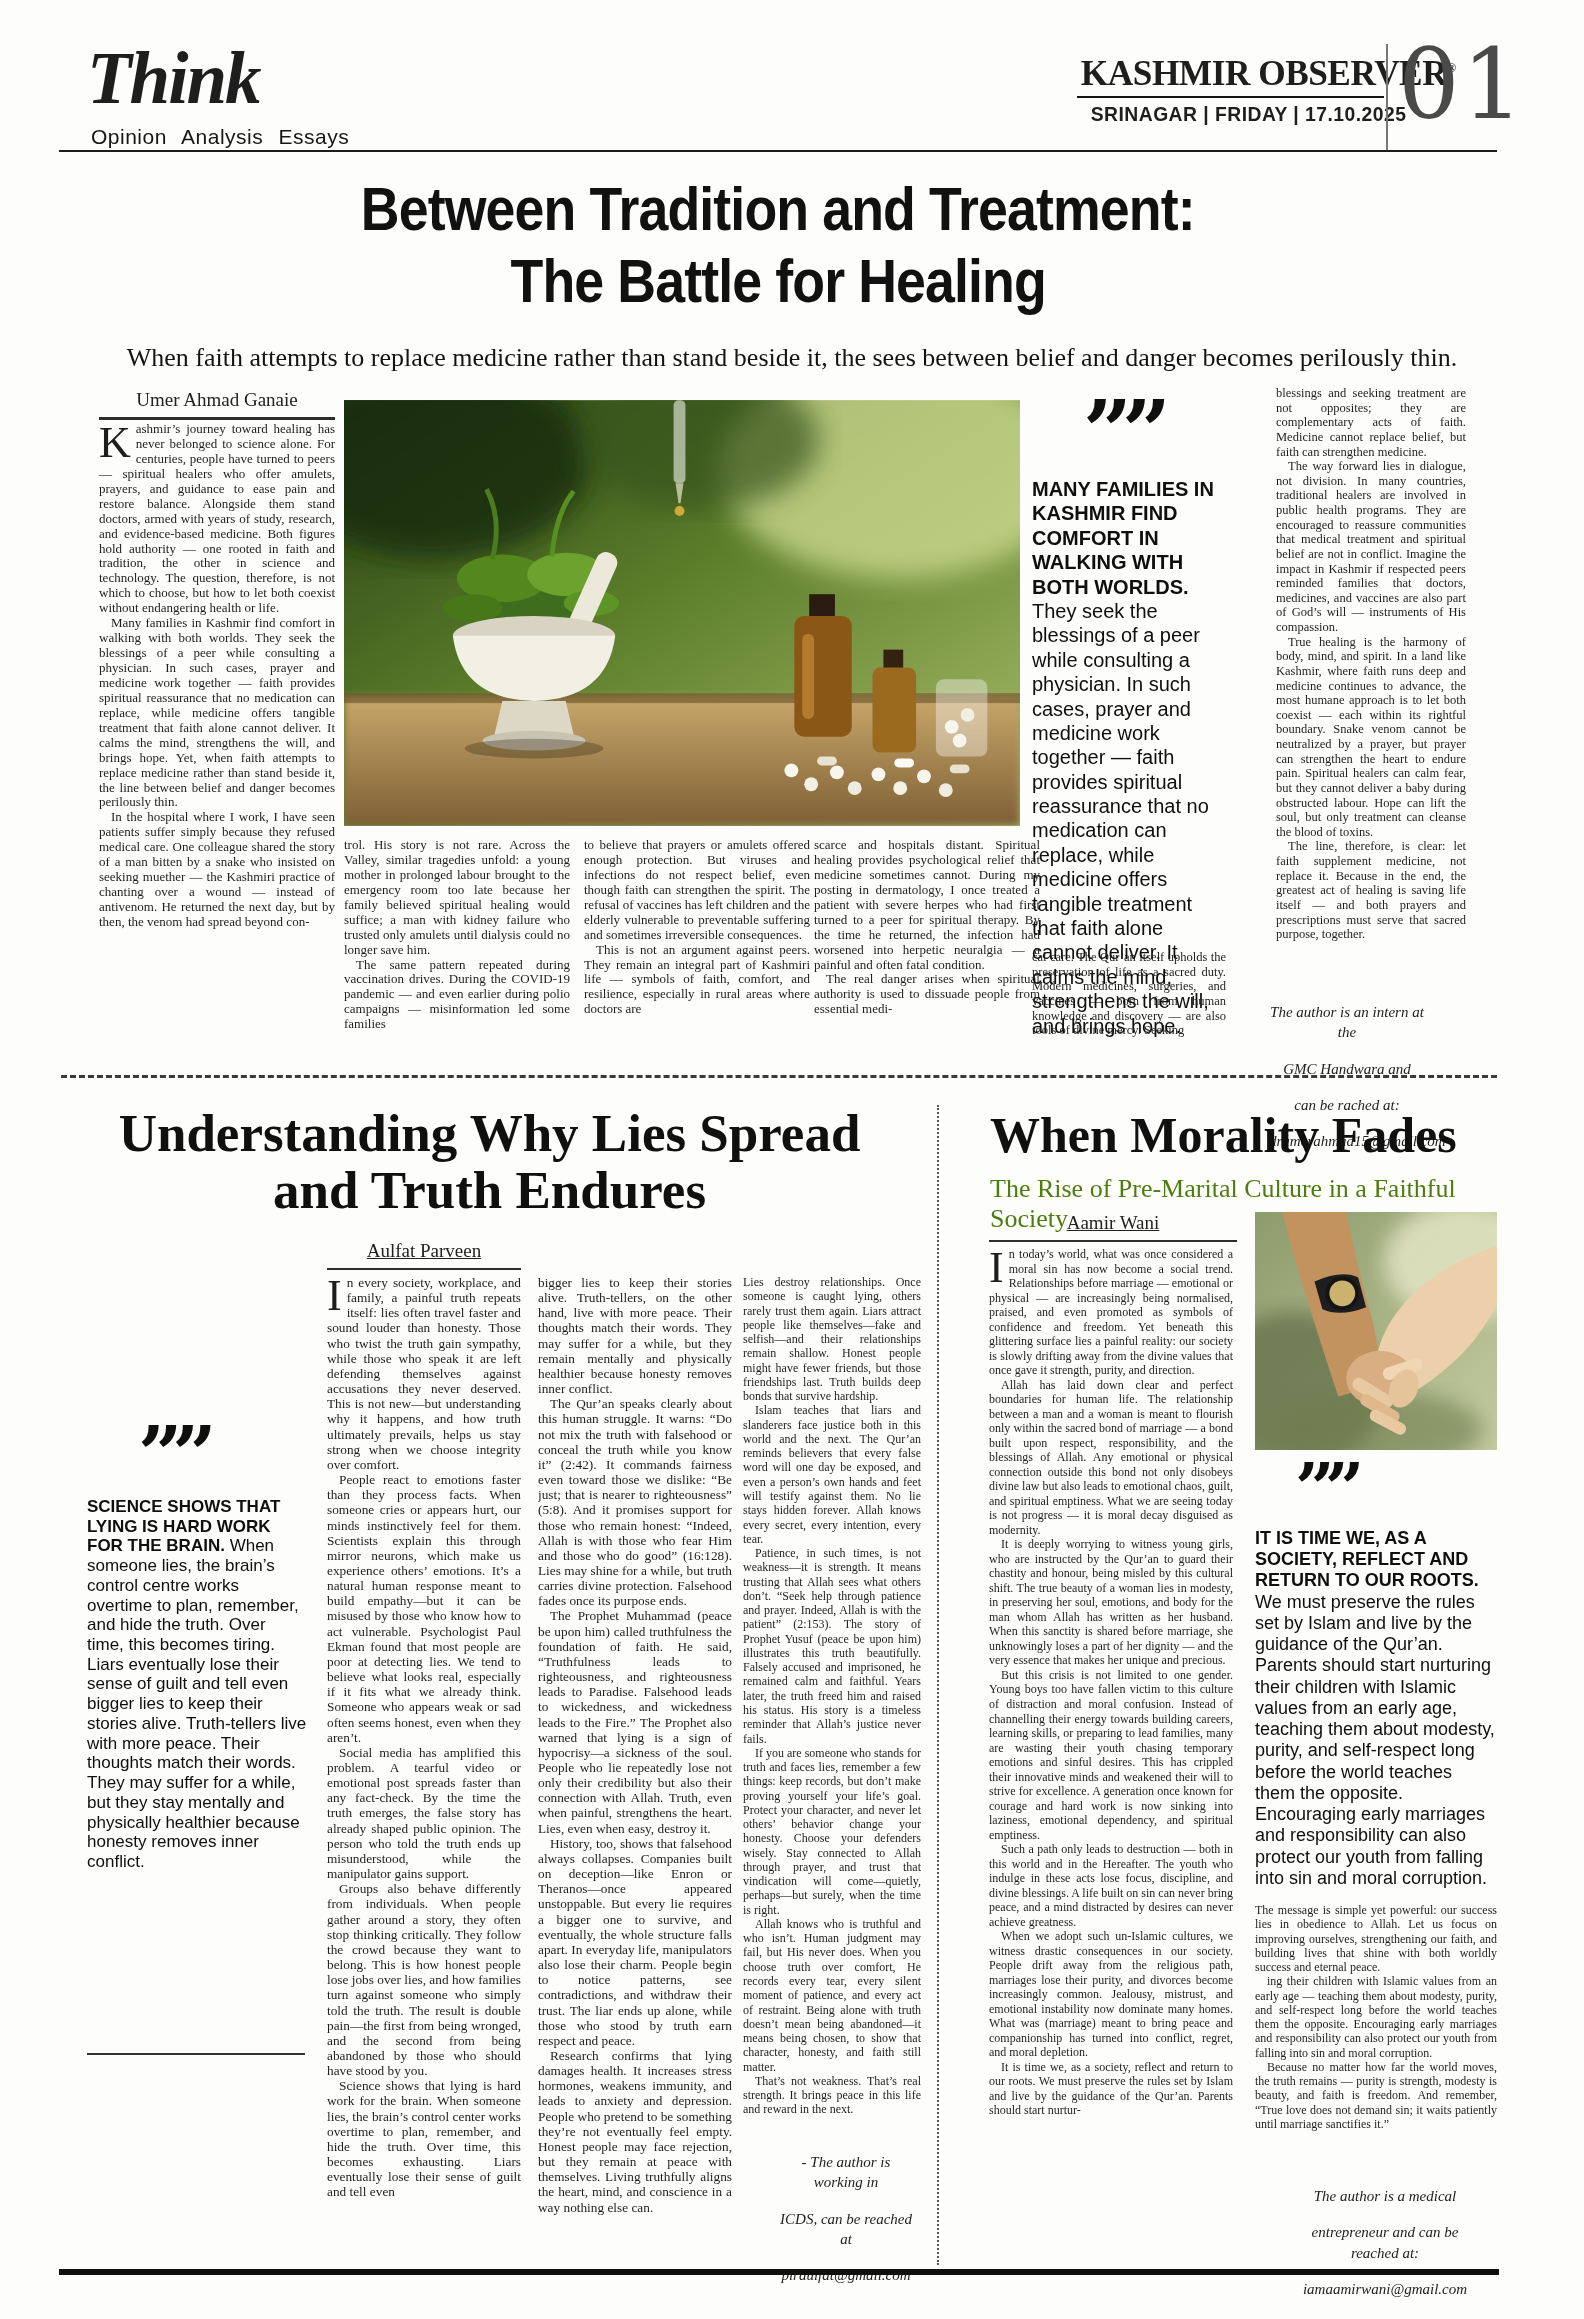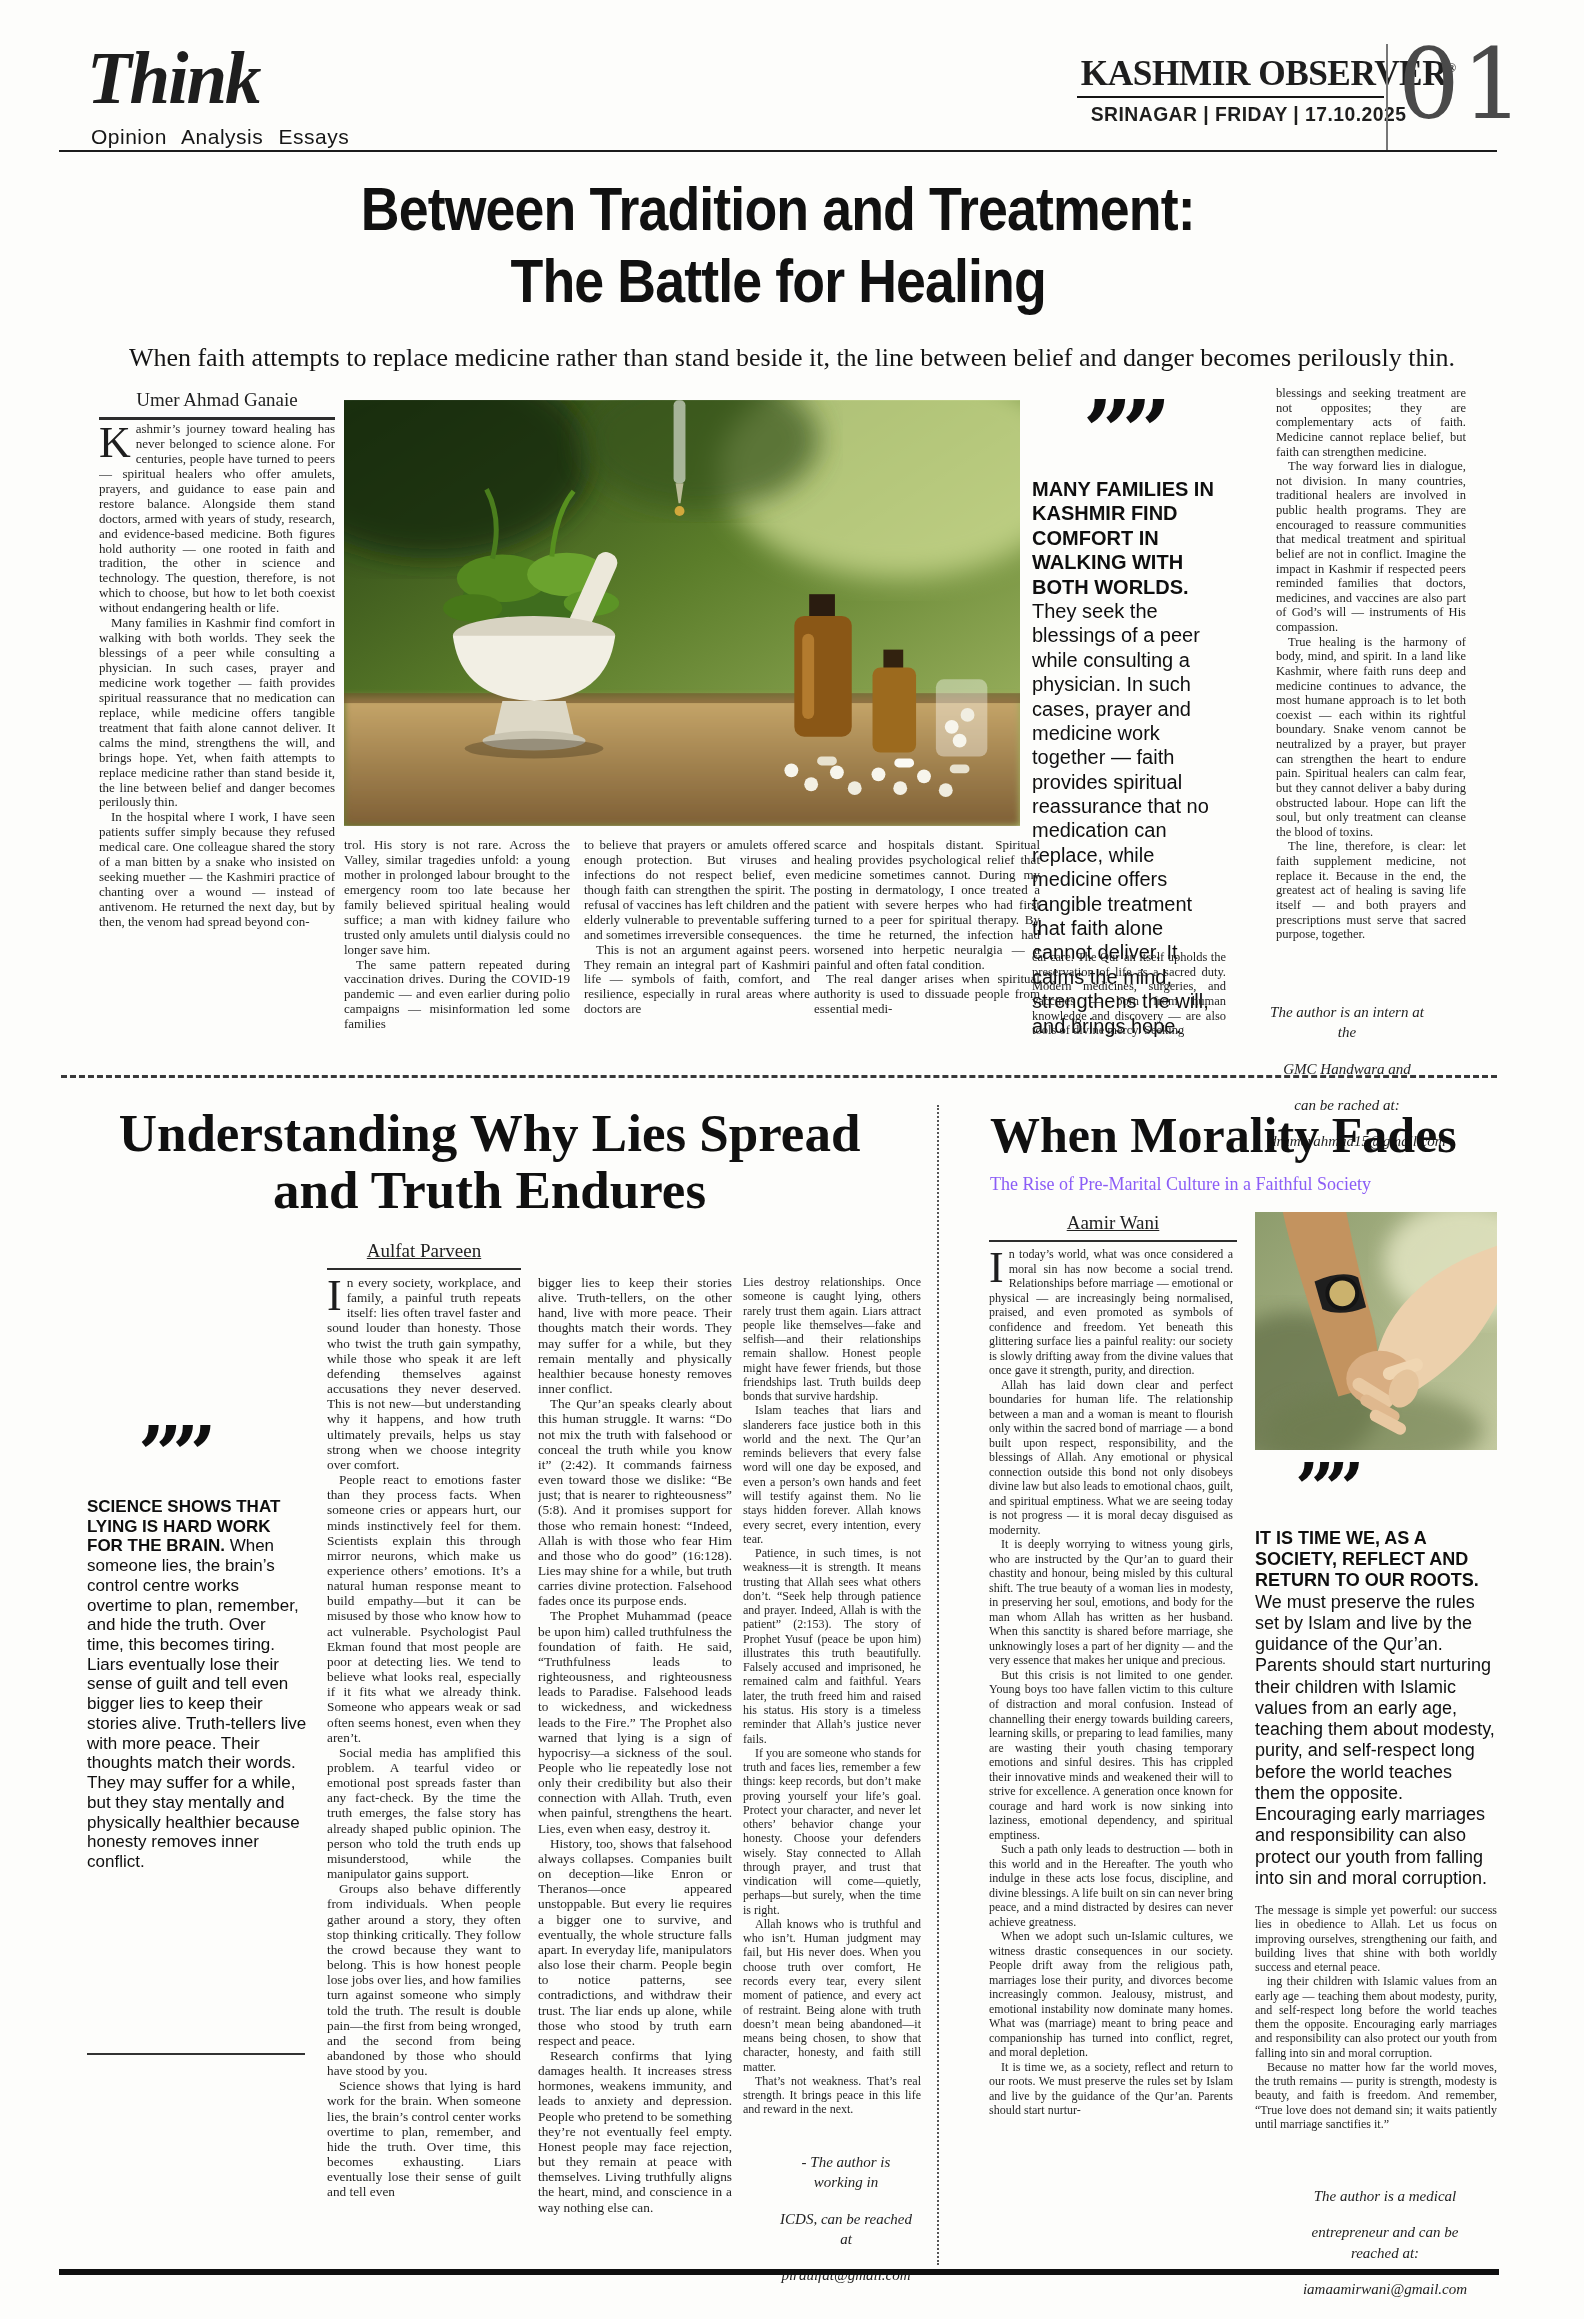--- a/index.html
+++ b/index.html
@@ -45,21 +45,21 @@
   .pq-lead{font-weight:800;}
 
   .author p{margin:16px;font-style:italic;font-size:15px;line-height:1.35;color:#222;text-indent:0;text-align:center;}
 
   .divider-dashed{border-top:3px dashed #3a3a3a;height:0;}
   .vdot{border-left:2px dotted #555;width:0;}
   .bottom-rule{background:#101010;}
 
   .hl2{width:857px;text-align:center;font-weight:700;font-size:53px;line-height:1.08;color:#101010;}
   .hl3{font-weight:700;font-size:50px;line-height:1.05;color:#101010;}
-  .subhead3{font-size:18px;color:#8b5cf6;}
+  .subhead3{font-size:26px;color:#4d7c0f;}
   .pq-endrule{border-top:2px solid #333;height:0;}
 </style>
 </head>
 <body>
 
 <div class="page">
 
   <div class="abs brand serif" style="left:87px;top:42px;">Think</div>
   <div class="abs tagline sans" style="left:91px;top:125px;">Opinion  Analysis  Essays</div>
 
@@ -72,21 +72,21 @@
   </div>
 
   <div class="abs" style="left:1386px;top:44px;width:2px;height:107px;background:#777;"></div>
   <div class="abs pagenum" style="left:1398px;top:40px;">01</div>
   <div class="abs rule" style="left:59px;top:150px;width:1438px;height:2px;"></div>
 
   <div class="abs hl1 sans" style="left:59px;top:174px;">
     <span class="hl-cond">Between Tradition and Treatment:</span><br>
     <span class="hl-cond">The Battle for Healing</span>
   </div>
-  <div class="abs standfirst serif" style="left:89px;top:343px;">When faith attempts to replace medicine rather than stand beside it, the line between belief and danger becomes perilously thin.</div>
+  <div class="abs standfirst serif" style="left:89px;top:343px;">When faith attempts to replace medicine rather than stand beside it, the sees between belief and danger becomes perilously thin.</div>
 
   <div class="abs byline serif" style="left:99px;top:389px;width:236px;">Umer Ahmad Ganaie</div>
 
   <div class="abs col serif f132" style="left:99px;top:422px;width:236px;height:642px;">
       <p><span class="dropcap">K</span>ashmir’s journey toward healing has never belonged to science alone. For centuries, people have turned to peers — spiritual healers who offer amulets, prayers, and guidance to ease pain and restore balance. Alongside them stand doctors, armed with years of study, research, and evidence-based medicine. Both figures hold authority — one rooted in faith and tradition, the other in science and technology. The question, therefore, is not which to choose, but how to let both coexist without endangering health or life.</p>
       <p>Many families in Kashmir find comfort in walking with both worlds. They seek the blessings of a peer while consulting a physician. In such cases, prayer and medicine work together — faith provides spiritual reassurance that no medication can replace, while medicine offers tangible treatment that faith alone cannot deliver. It calms the mind, strengthens the will, and brings hope. Yet, when faith attempts to replace medicine rather than stand beside it, the line between belief and danger becomes perilously thin.</p>
       <p>In the hospital where I work, I have seen patients suffer simply because they refused medical care. One colleague shared the story of a man bitten by a snake who insisted on seeking muether — the Kashmiri practice of chanting over a wound — instead of antivenom. He returned the next day, but by then, the venom had spread beyond con-</p>
     </div>
 
   <div class="abs" style="left:344px;top:400px;width:676px;height:426px;">

